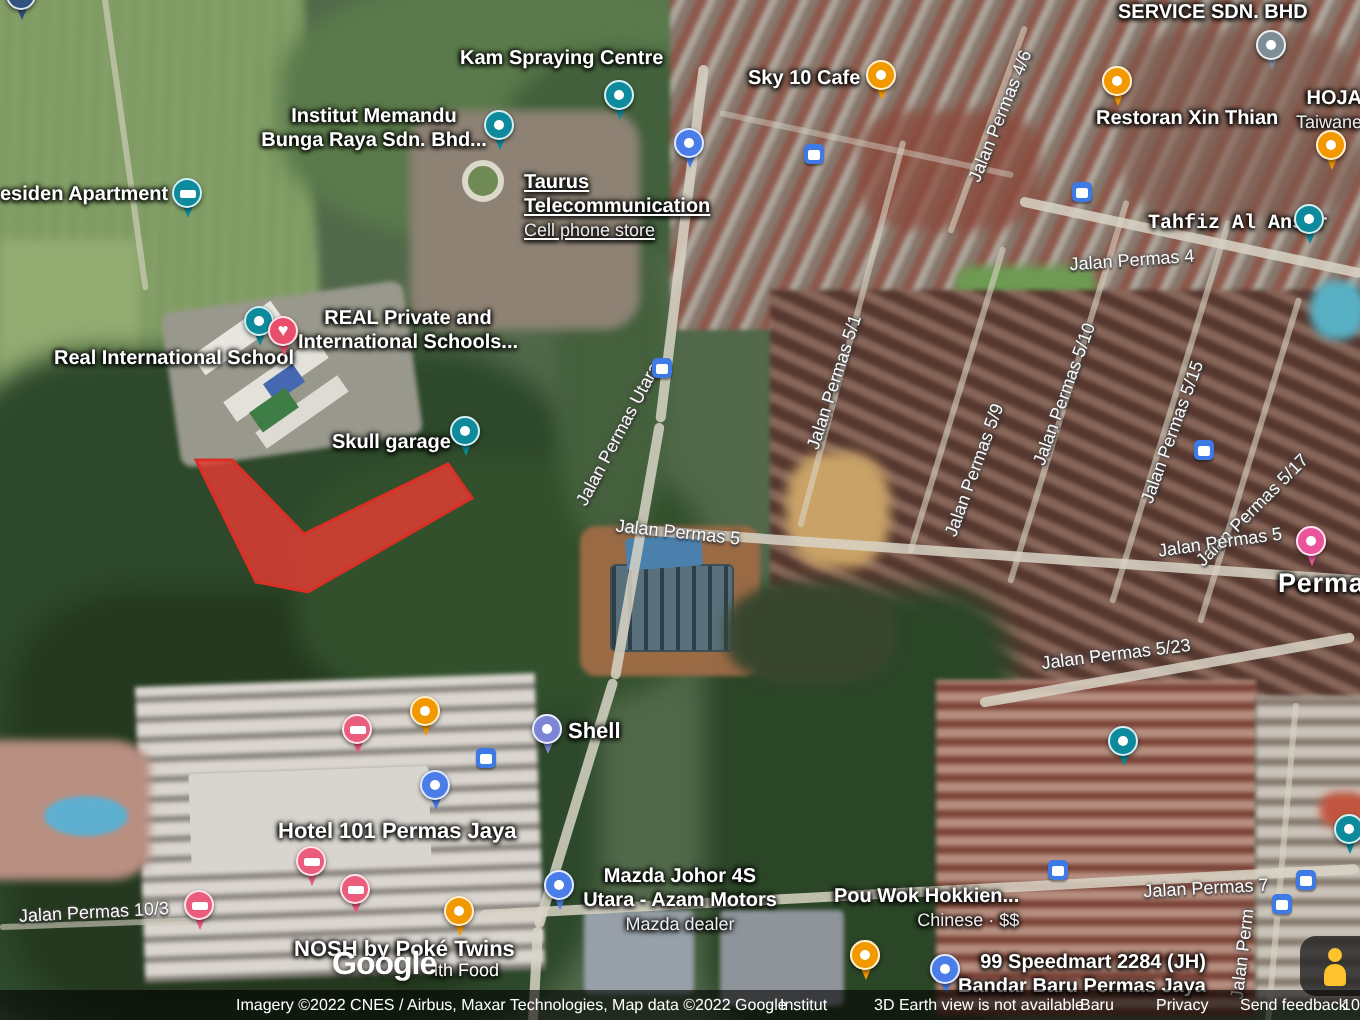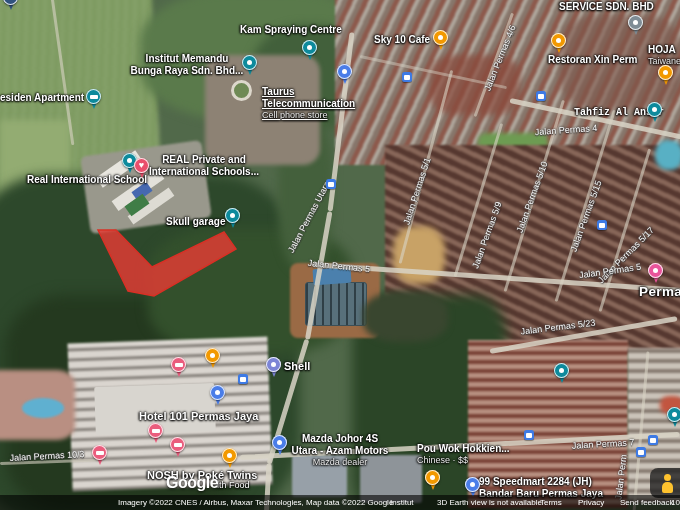--- a/index.html
+++ b/index.html
@@ -1,21 +1,21 @@
 <!DOCTYPE html>
 <html><head>
 <meta charset="utf-8">
 <style>
   html,body{margin:0;padding:0;background:#222;}
   #stage{position:relative;width:680px;height:510px;overflow:hidden;background:#51694a;font-family:"Liberation Sans",sans-serif;}
   .tz{position:absolute;}
   .road{position:absolute;height:5px;background:#d8d3c5;opacity:.85;transform-origin:0 50%;border-radius:3px;}
   .road.thin{height:3px;opacity:.6;}
   .lbl{position:absolute;color:#fff;font-size:10px;font-weight:700;line-height:1.18;white-space:nowrap;
-       text-shadow:0 0 2px rgba(0,0,0,.95),0 0 3px rgba(0,0,0,.85),0 1px 2px rgba(0,0,0,.9),-1px 0 2px rgba(0,0,0,.6);}
+       text-shadow:0 0 2px rgba(0,0,0,.95),0 0 3px rgba(0,0,0,.85),0 1px 2px rgba(0,0,0,.9),-1px 0 2px rgba(0,0,0,.6);text-align:right;}
   .lbl .s2{font-size:9px;font-weight:400;color:#ececec;display:block;}
   .center{text-align:center;}
   .right{text-align:left;text-decoration:underline;}
   .big{font-size:11px;}
   .loc{font-size:13.5px;letter-spacing:.4px;}
   .street{position:absolute;color:#fafafa;font-size:9px;font-weight:400;white-space:nowrap;
           text-shadow:0 0 2px rgba(70,70,70,.95),0 0 2px rgba(70,70,70,.95),0 1px 1px rgba(40,40,40,.85);}
   .pin{position:absolute;width:15px;height:21px;color:#0d8a9c;}
   .pin .head{position:absolute;left:0;top:0;width:15px;height:15px;border-radius:50%;background:currentColor;
              box-shadow:0 1px 2px rgba(0,0,0,.55),inset 0 0 0 1px rgba(255,255,255,.85);
@@ -113,29 +113,29 @@
   <div class="street" style="left:487px;top:235px;transform:translate(-50%,-50%) rotate(-70deg);">Jalan Permas 5/9</div>
   <div class="street" style="left:532px;top:197px;transform:translate(-50%,-50%) rotate(-70deg);">Jalan Permas 5/10</div>
   <div class="street" style="left:586px;top:216px;transform:translate(-50%,-50%) rotate(-70deg);">Jalan Permas 5/15</div>
   <div class="street" style="left:626px;top:255px;transform:translate(-50%,-50%) rotate(-45deg);">Jalan Permas 5/17</div>
   <div class="street" style="left:610px;top:271px;transform:translate(-50%,-50%) rotate(-8deg);">Jalan Permas 5</div>
   <div class="street" style="left:558px;top:327px;transform:translate(-50%,-50%) rotate(-7deg);">Jalan Permas 5/23</div>
   <div class="street" style="left:603px;top:444px;transform:translate(-50%,-50%) rotate(-3deg);">Jalan Permas 7</div>
   <div class="street" style="left:621px;top:477px;transform:translate(-50%,-50%) rotate(-83deg);">Jalan Perm</div>
   <div class="street" style="left:47px;top:456px;transform:translate(-50%,-50%) rotate(-3deg);">Jalan Permas 10/3</div>
 
-  <div class="lbl center" style="left:240px;top:24px;width:96px;">Kam Spraying Centre</div>
+  <div class="lbl center" style="left:230px;top:24px;width:96px;">Kam Spraying Centre</div>
   <div class="lbl center" style="left:128px;top:53px;width:118px;">
     <span>Institut Memandu</span><br>
     <span>Bunga Raya Sdn. Bhd...</span>
   </div>
   <div class="lbl" style="left:0;top:92px;">esiden Apartment</div>
   <div class="lbl" style="left:374px;top:34px;">Sky 10 Cafe</div>
   <div class="lbl" style="left:559px;top:1px;">SERVICE SDN. BHD</div>
-  <div class="lbl" style="left:548px;top:54px;">Restoran Xin Perm</div>
+  <div class="lbl" style="left:548px;top:54px;">Restoran Xin Thian</div>
   <div class="lbl" style="left:648px;top:44px;">
     <span>HOJA</span>
     <span class="s2">Taiwane</span>
   </div>
   <div class="lbl right" style="left:262px;top:86px;width:97px;">
     <span>Taurus</span><br>
     <span>Telecommunication</span>
     <span class="s2">Cell phone store</span>
   </div>
   <div class="lbl" style="left:574px;top:107px;font-family:Liberation Mono, monospace;">Tahfiz Al Ansar</div>
@@ -350,18 +350,18 @@
 
   <div id="glogo">Google</div>
   <div id="pegman-box">
     <span class="peg-head"></span>
     <span class="peg-body"></span>
   </div>
   <div id="footer-bar"></div>
   <div class="foot" style="left:118px;">Imagery ©2022 CNES / Airbus, Maxar Technologies, Map data ©2022 Google</div>
   <div class="foot" style="left:390px;">Institut</div>
   <div class="foot" style="left:437px;">3D Earth view is not available</div>
-  <div class="foot" style="left:540px;">Terms</div>
+  <div class="foot" style="left:540px;">Baru</div>
   <div class="foot" style="left:578px;">Privacy</div>
   <div class="foot" style="left:620px;">Send feedback</div>
   <div class="foot" style="left:671px;">10</div>
 
 </div>
 
 </body></html>

